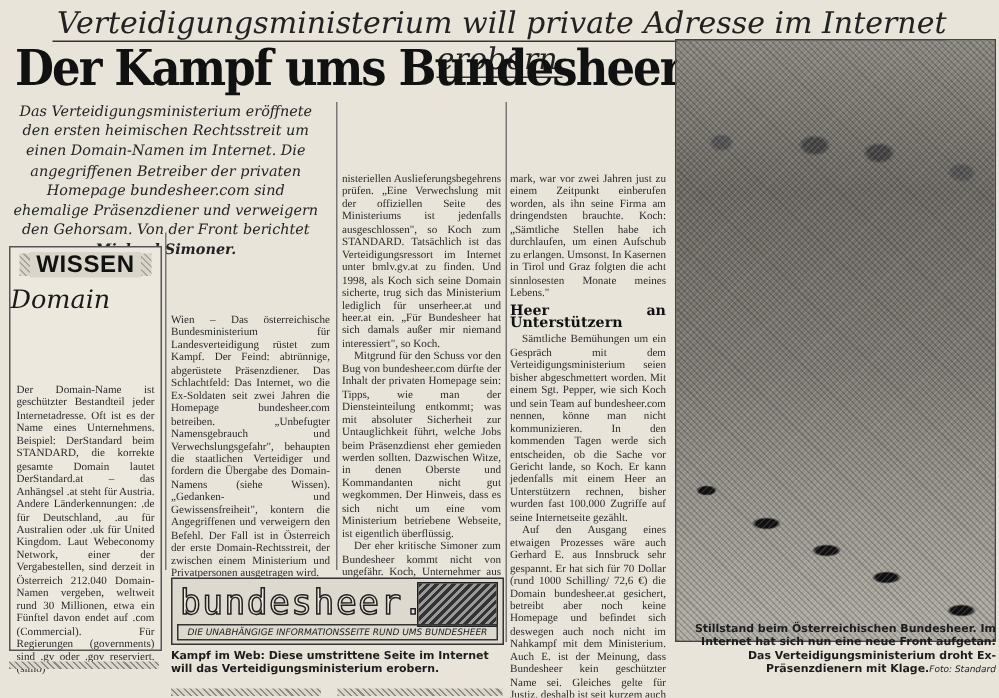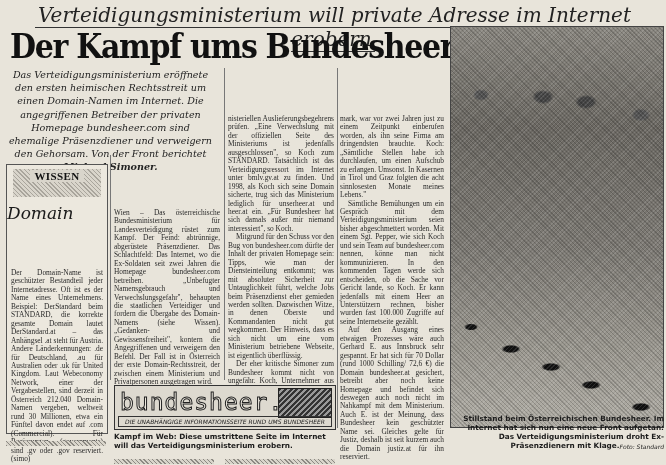--- a/index.html
+++ b/index.html
@@ -36,24 +36,24 @@
   .col p.first { text-indent: 0; }
   .subhead {
     font-family: "DejaVu Serif", serif; font-weight: bold; font-size: 9.5px;
     margin: 4px 0 2px 0; color: #111; text-indent: 0;
   }
   .box {
     position: absolute; left: 6px; top: 164px; width: 100px; height: 268px;
     border: 1px solid #555; background: #ece8de;
   }
   .box-tag {
-    margin: 4px 6px 0 6px; height: 28px;
+    margin: 4px 6px 0 6px; height: 15px;
     background: repeating-linear-gradient(45deg,#a9a59c 0 1px,#d9d5cb 1px 3px);
-    text-align: center; font-family: Liberation Serif, serif;
-    font-weight: bold; font-size: 11px; line-height: 15px; letter-spacing: 0.4px;
+    text-align: center; font-family: Liberation Sans, sans-serif;
+    font-weight: bold; font-size: 16px; line-height: 15px; letter-spacing: 0.4px;
     color: #111;
   }
   .box-tag span { background: #d9d5cb; padding: 0 4px; }
   .box-title {
     text-align: left; font-style: italic; font-size: 17px;
     font-family: "DejaVu Serif", serif; margin: 6px 0 4px 0; color: #1a1a1a;
   }
   .box .col { position: static; padding: 0 4px; }
   .vrule { position: absolute; width: 1px; background: #777; }
   .hatch {
@@ -138,20 +138,21 @@
 <div class="col" style="left:228px; top:69px; width:106px;">
   <p class="first">nisteriellen Auslieferungsbegehrens prüfen. „Eine Verwechslung mit der offiziellen Seite des Ministeriums ist jedenfalls ausgeschlossen", so Koch zum STANDARD. Tatsächlich ist das Verteidigungsressort im Internet unter bmlv.gv.at zu finden. Und 1998, als Koch sich seine Domain sicherte, trug sich das Ministerium lediglich für unserheer.at und heer.at ein. „Für Bundesheer hat sich damals außer mir niemand interessiert", so Koch.</p>
   <p>Mitgrund für den Schuss vor den Bug von bundesheer.com dürfte der Inhalt der privaten Homepage sein: Tipps, wie man der Diensteinteilung entkommt; was mit absoluter Sicherheit zur Untauglichkeit führt, welche Jobs beim Präsenzdienst eher gemieden werden sollten. Dazwischen Witze, in denen Oberste und Kommandanten nicht gut wegkommen. Der Hinweis, dass es sich nicht um eine vom Ministerium betriebene Webseite, ist eigentlich überflüssig.</p>
   <p>Der eher kritische Simoner zum Bundesheer kommt nicht von ungefähr. Koch, Unternehmer aus der Südsteier-</p>
 </div>
 
 <div class="vrule" style="left:337px; top:68px; height:360px;"></div>
 
 <div class="col" style="left:340px; top:69px; width:104px;">
   <p class="first">mark, war vor zwei Jahren just zu einem Zeitpunkt einberufen worden, als ihn seine Firma am dringendsten brauchte. Koch: „Sämtliche Stellen habe ich durchlaufen, um einen Aufschub zu erlangen. Umsonst. In Kasernen in Tirol und Graz folgten die acht sinnlosesten Monate meines Lebens."</p>
+  <div class="subhead">Heer an Unterstützern</div>
   <p>Sämtliche Bemühungen um ein Gespräch mit dem Verteidigungsministerium seien bisher abgeschmettert worden. Mit einem Sgt. Pepper, wie sich Koch und sein Team auf bundesheer.com nennen, könne man nicht kommunizieren. In den kommenden Tagen werde sich entscheiden, ob die Sache vor Gericht lande, so Koch. Er kann jedenfalls mit einem Heer an Unterstützern rechnen, bisher wurden fast 100.000 Zugriffe auf seine Internetseite gezählt.</p>
   <p>Auf den Ausgang eines etwaigen Prozesses wäre auch Gerhard E. aus Innsbruck sehr gespannt. Er hat sich für 70 Dollar (rund 1000 Schilling/ 72,6 €) die Domain bundesheer.at gesichert, betreibt aber noch keine Homepage und befindet sich deswegen auch noch nicht im Nahkampf mit dem Ministerium. Auch E. ist der Meinung, dass Bundesheer kein geschützter Name sei. Gleiches gelte für Justiz, deshalb ist seit kurzem auch die Domain justiz.at für ihn reserviert.</p>
 </div>
 
 <div class="banner">
   <div class="banner-logo">bundesheer.com</div>
   <div class="banner-pic"></div>
   <div class="banner-tagline">DIE UNABHÄNGIGE INFORMATIONSSEITE RUND UMS BUNDESHEER</div>
 </div>
 <div class="caption" style="left:114px; top:432px; width:222px;">Kampf im Web: Diese umstrittene Seite im Internet will das Verteidigungsministerium erobern.</div>

